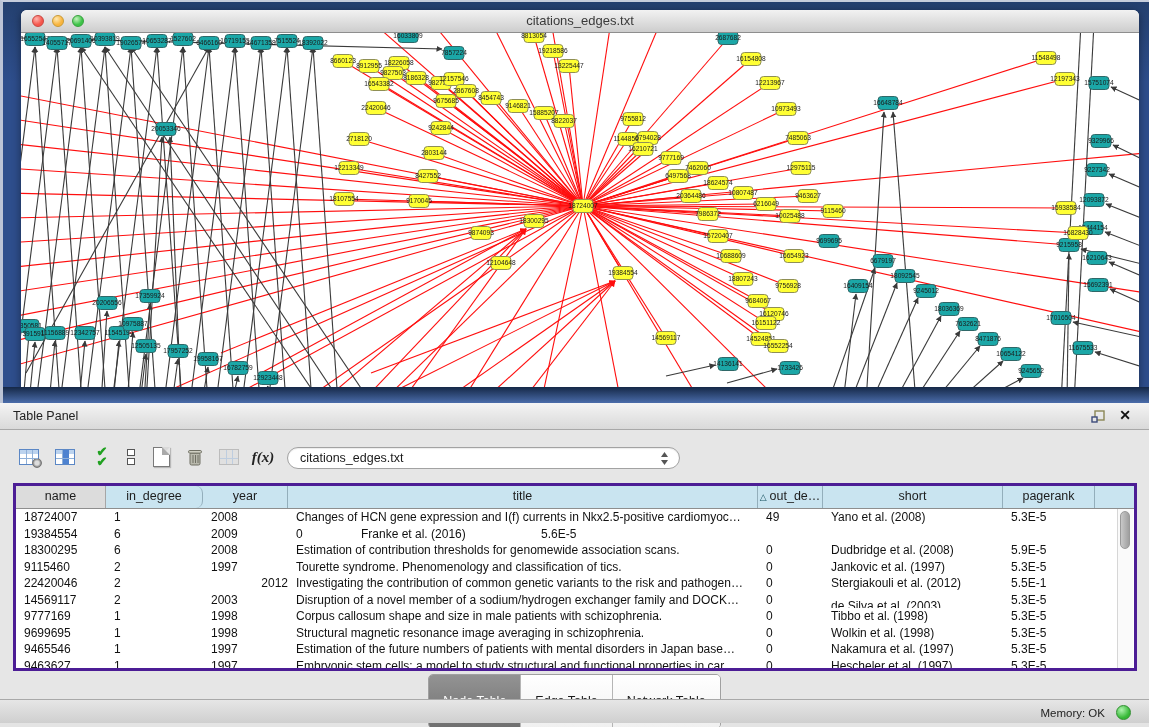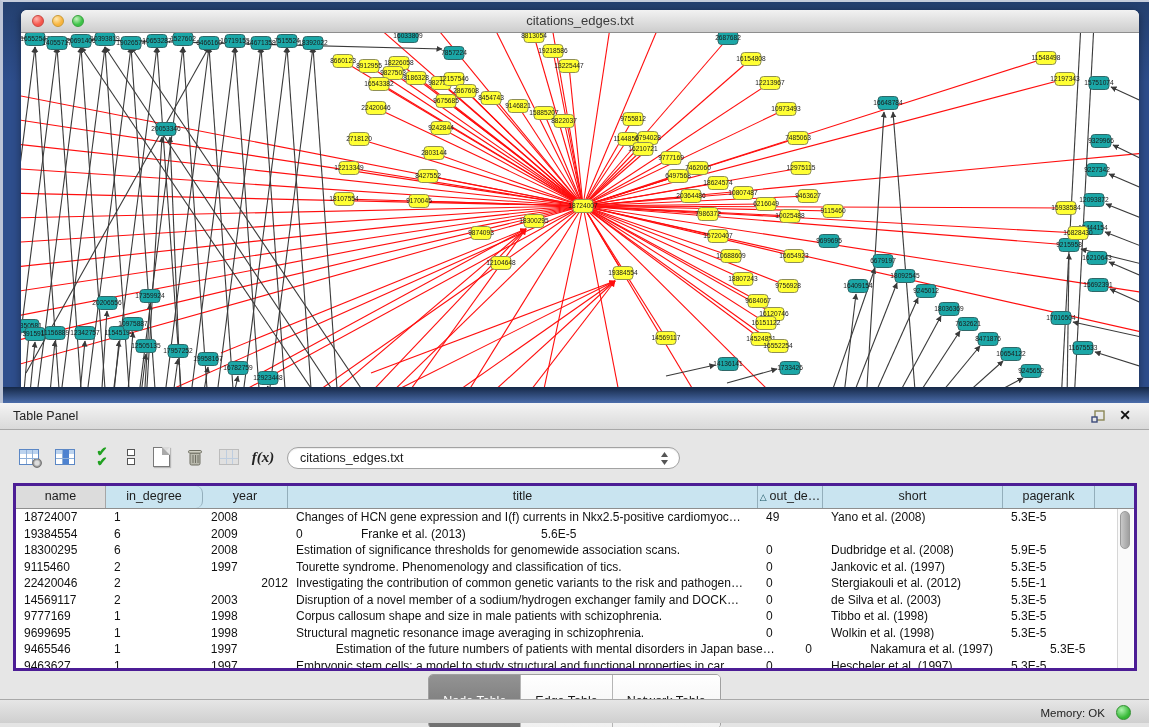--- a/index.html
+++ b/index.html
@@ -829,28 +829,28 @@
           <div class="tcell" style="width: 470px;">Changes of HCN gene expression and I(f) currents in Nkx2.5-positive cardiomyoc…</div>
           <div class="tcell" style="width: 65px;">49</div>
           <div class="tcell" style="width: 180px;">Yano et al. (2008)</div>
           <div class="tcell" style="width: 92px;">5.3E-5</div>
         </div>
         <div class="trow">
           <div class="tcell" style="width: 90px;">19384554</div>
           <div class="tcell" style="width: 97px;">6</div>
           <div class="tcell" style="width: 85px;">2009</div>
           <div class="tcell" style="width: 65px;">0</div>
-          <div class="tcell" style="width: 180px;">Franke et al. (2013)</div>
+          <div class="tcell" style="width: 180px;">Franke et al. (2016)</div>
           <div class="tcell" style="width: 92px;">5.6E-5</div>
         </div>
         <div class="trow">
           <div class="tcell" style="width: 90px;">18300295</div>
           <div class="tcell" style="width: 97px;">6</div>
           <div class="tcell" style="width: 85px;">2008</div>
-          <div class="tcell" style="width: 470px;">Estimation of significance thresholds for genomewide association scans.</div>
+          <div class="tcell" style="width: 470px;">Estimation of contribution thresholds for genomewide association scans.</div>
           <div class="tcell" style="width: 65px;">0</div>
           <div class="tcell" style="width: 180px;">Dudbridge et al. (2008)</div>
           <div class="tcell" style="width: 92px;">5.9E-5</div>
         </div>
         <div class="trow">
           <div class="tcell" style="width: 90px;">9115460</div>
           <div class="tcell" style="width: 97px;">2</div>
           <div class="tcell" style="width: 85px;">1997</div>
           <div class="tcell" style="width: 470px;">Tourette syndrome. Phenomenology and classification of tics.</div>
           <div class="tcell" style="width: 65px;">0</div>
@@ -865,21 +865,21 @@
           <div class="tcell" style="width: 65px;">0</div>
           <div class="tcell" style="width: 180px;">Stergiakouli et al. (2012)</div>
           <div class="tcell" style="width: 92px;">5.5E-1</div>
         </div>
         <div class="trow">
           <div class="tcell" style="width: 90px;">14569117</div>
           <div class="tcell" style="width: 97px;">2</div>
           <div class="tcell" style="width: 85px;">2003</div>
           <div class="tcell" style="width: 470px;">Disruption of a novel member of a sodium/hydrogen exchanger family and DOCK…</div>
           <div class="tcell" style="width: 65px;">0</div>
-          <div class="tcell" style="width: 180px;">de Silva et al. (2003)</div>
+          <div class="tcell" style="width: 180px; margin-top: 6px;">de Silva et al. (2003)</div>
           <div class="tcell" style="width: 92px;">5.3E-5</div>
         </div>
         <div class="trow">
           <div class="tcell" style="width: 90px;">9777169</div>
           <div class="tcell" style="width: 97px;">1</div>
           <div class="tcell" style="width: 85px;">1998</div>
           <div class="tcell" style="width: 470px;">Corpus callosum shape and size in male patients with schizophrenia.</div>
           <div class="tcell" style="width: 65px;">0</div>
           <div class="tcell" style="width: 180px;">Tibbo et al. (1998)</div>
           <div class="tcell" style="width: 92px;">5.3E-5</div>
@@ -890,21 +890,21 @@
           <div class="tcell" style="width: 85px;">1998</div>
           <div class="tcell" style="width: 470px;">Structural magnetic resonance image averaging in schizophrenia.</div>
           <div class="tcell" style="width: 65px;">0</div>
           <div class="tcell" style="width: 180px;">Wolkin et al. (1998)</div>
           <div class="tcell" style="width: 92px;">5.3E-5</div>
         </div>
         <div class="trow">
           <div class="tcell" style="width: 90px;">9465546</div>
           <div class="tcell" style="width: 97px;">1</div>
           <div class="tcell" style="width: 85px;">1997</div>
-          <div class="tcell" style="width: 470px; margin-left: 40px;">Estimation of the future numbers of patients with mental disorders in Japan base…</div>
+          <div class="tcell" style="width: 470px;">Estimation of the future numbers of patients with mental disorders in Japan base…</div>
           <div class="tcell" style="width: 65px;">0</div>
           <div class="tcell" style="width: 180px;">Nakamura et al. (1997)</div>
           <div class="tcell" style="width: 92px;">5.3E-5</div>
         </div>
         <div class="trow">
           <div class="tcell" style="width: 90px;">9463627</div>
           <div class="tcell" style="width: 97px;">1</div>
           <div class="tcell" style="width: 85px;">1997</div>
           <div class="tcell" style="width: 470px;">Embryonic stem cells: a model to study structural and functional properties in car…</div>
           <div class="tcell" style="width: 65px;">0</div>

